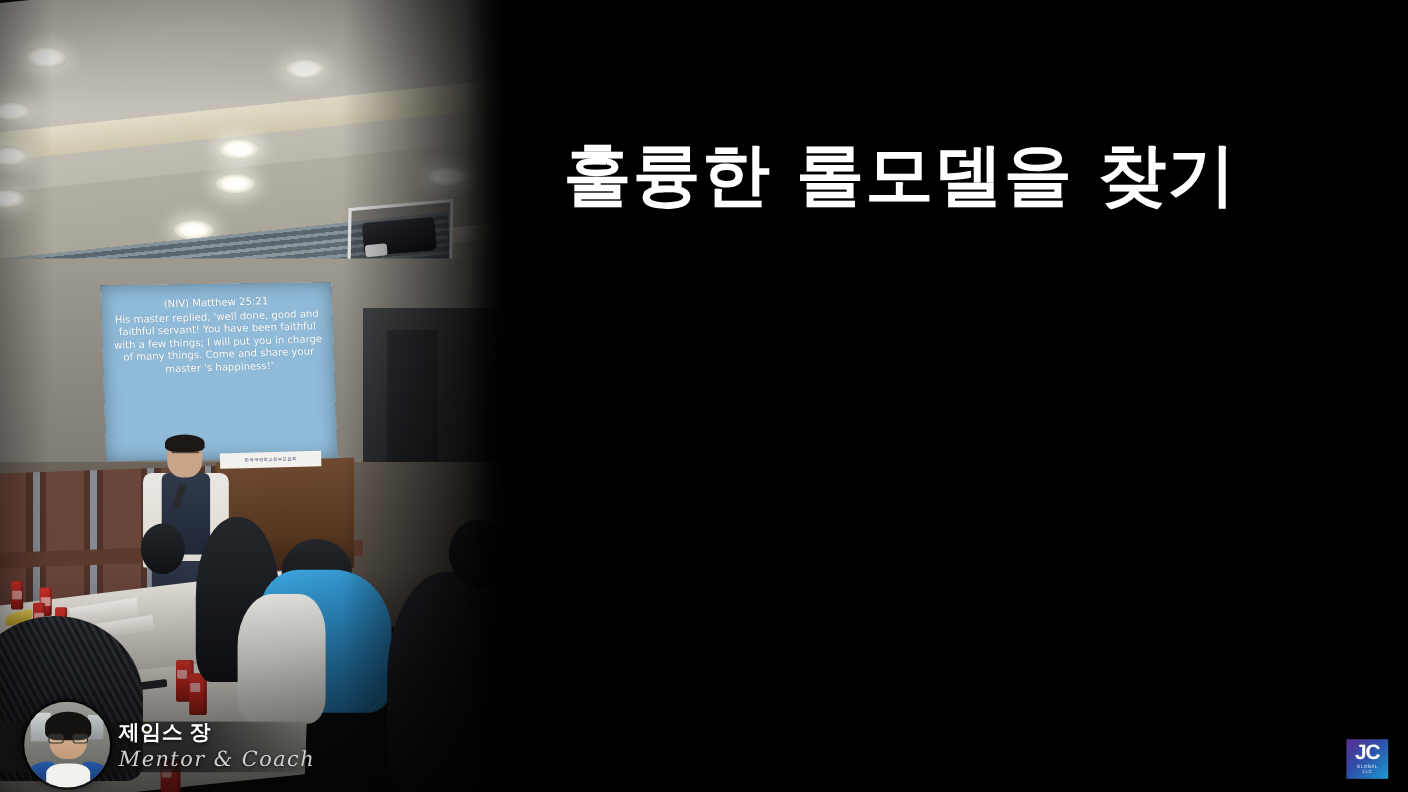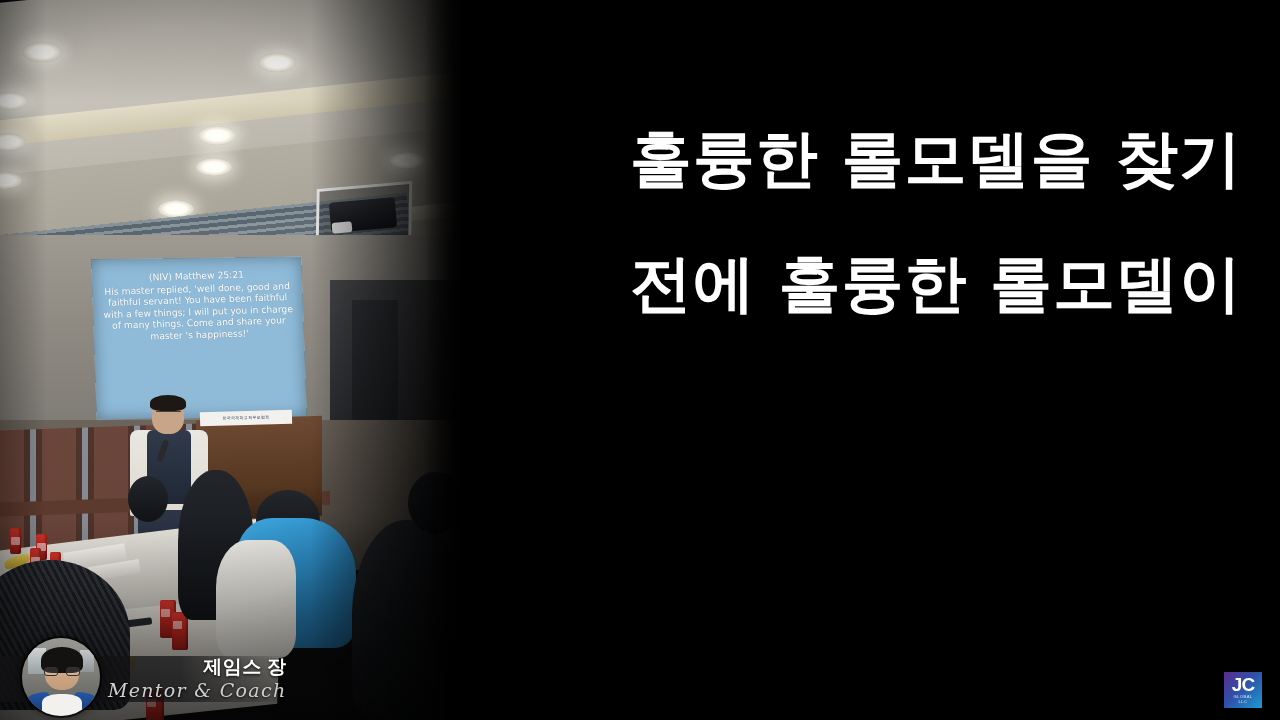--- a/index.html
+++ b/index.html
@@ -255,21 +255,21 @@
     pointer-events:none;
   }
   .photo-fade{
     position:absolute; right:0; top:0; width:46px; height:720px;
     background:linear-gradient(90deg, rgba(0,0,0,0) 0%, #000 85%);
     pointer-events:none;
   }
 
   
   .headline{
-    position:absolute; left:512px; top:96px; width:730px;text-align:right;
+    position:absolute; left:512px; top:96px; width:730px;
   }
   .hl-line{
     color:#ffffff;
     font-family:"DejaVu Sans", sans-serif;
     font-weight:bold;
     font-size:62px;
     line-height:125px;
     letter-spacing:1px;
     white-space:nowrap;
   }
@@ -327,26 +327,25 @@
     background:linear-gradient(180deg,#2457a8,#17386e);
     border-radius:30% 30% 0 0;
     clip-path:polygon(0 0,28% 0,42% 52%,58% 52%,72% 0,100% 0,100% 100%,0 100%);
   }
   .presenter-text{
     position:absolute; left:108px; bottom:20px;
     line-height:1;
   }
   .presenter-name{
     color:#ffffff;
-    font-family:Liberation Serif, serif;
+    font-family:Liberation Sans, sans-serif;
     font-weight:bold;
     font-size:19px;
     letter-spacing:.5px;
     text-shadow:0 1px 3px rgba(0,0,0,.9);
-    text-align:right;
   }
   .presenter-role{
     margin-top:5px;
     color:#cfcfcf;
     font-family:"DejaVu Serif", serif;
     font-style:italic;
     font-size:19px;
     letter-spacing:1.3px;
     text-shadow:0 1px 3px rgba(0,0,0,.9);
   }
@@ -467,21 +466,20 @@
       <div class="aud" style="left:408px;top:472px;width:56px;height:62px;border-radius:50%;"></div>
       <div class="aud" style="left:128px;top:476px;width:40px;height:46px;border-radius:50%;"></div>
 
     </div>
     <div class="photo-vig"></div>
     <div class="photo-fade"></div>
   </div>
 
   <div class="headline">
     <div class="hl-line">훌륭한 롤모델을 찾기</div>
-    <div class="hl-line">전에 훌륭한 롤모델이</div>
   </div>
 
   <div class="presenter"></div>
 
   <div class="avatar">
     <div class="avatar-bg"></div>
     <div class="avatar-win"></div>
     <div class="avatar-win2"></div>
     <div class="avatar-jacket"></div>
     <div class="avatar-shirt"></div>

